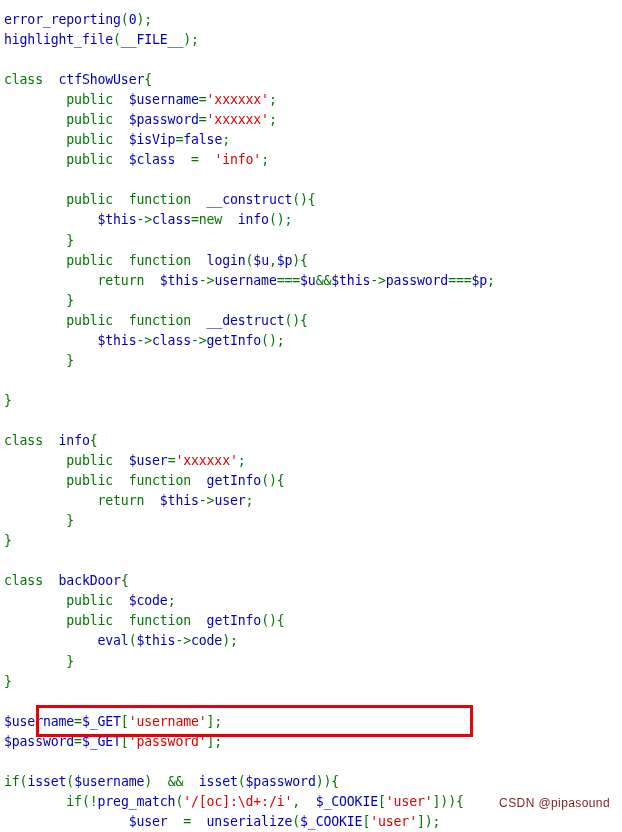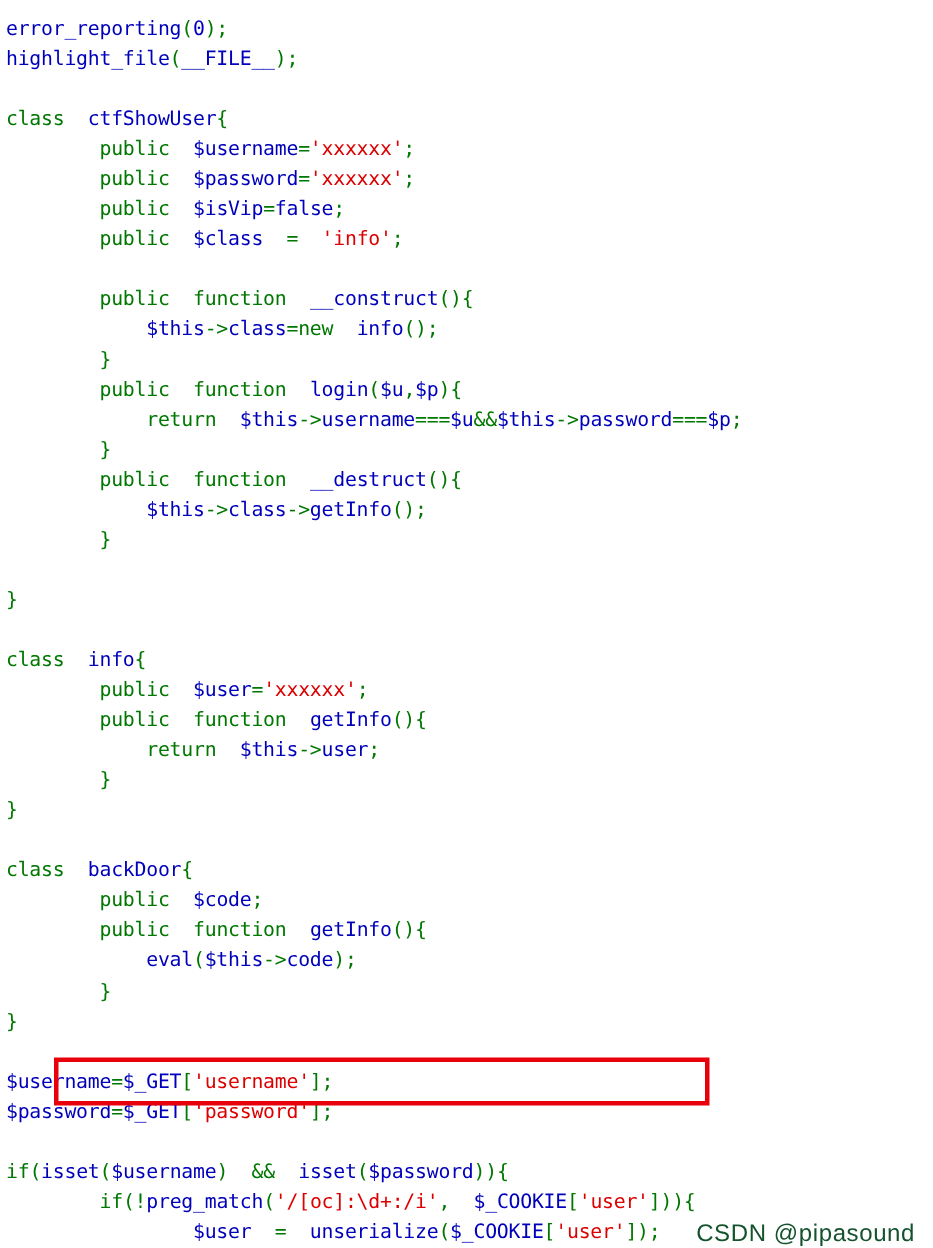--- a/index.html
+++ b/index.html
@@ -55,24 +55,24 @@
     position: absolute;
     box-sizing: border-box;
     border-style: solid;
     background: transparent;
   }
 
   
   #watermark {
     position: absolute;
     right: 12px;
-    bottom: 0;
+    bottom: 22px;
     font-family: "Liberation Sans", "DejaVu Sans", sans-serif;
-    font-size: 16px;
-    color: #14532d;
+    font-size: 12px;
+    color: #7f1d1d;
     letter-spacing: 0.4px;
     white-space: nowrap;
     user-select: none;
   }
 </style>
 </head>
 <body>
 
 <div id="code-surface">
 

